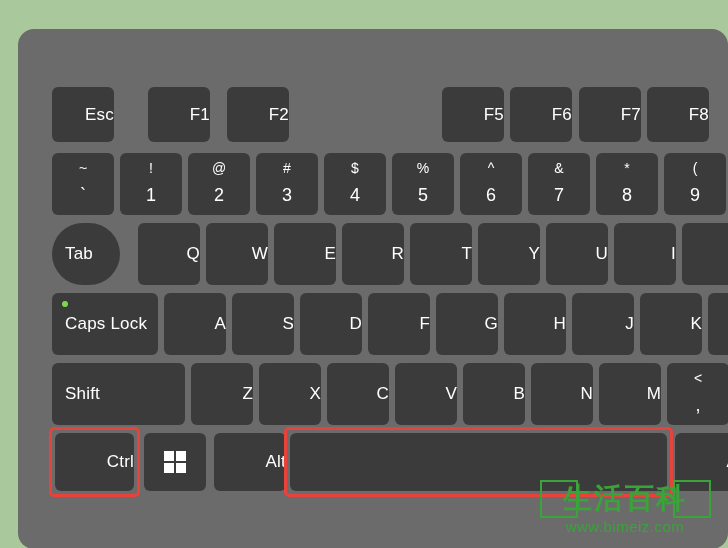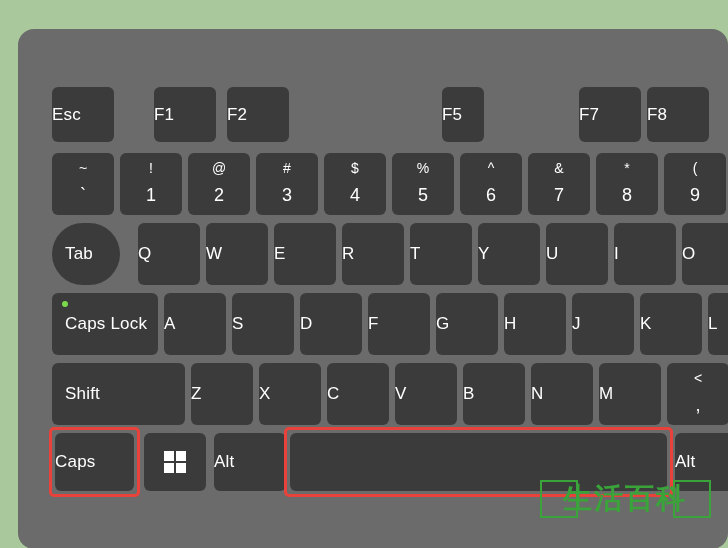--- a/index.html
+++ b/index.html
@@ -36,21 +36,21 @@
     position: absolute;
     background: #3b3b3b;
     border-radius: 6px;
     color: #ffffff;
     box-sizing: border-box;
   }
   .key .lbl {
     position: absolute;
     left: 0;
     width: 100%;
-    text-align: left;
+    text-align: right;
     font-size: 17px;
     color: #ffffff;
     letter-spacing: 0.2px;
   }
   
   .row-fn .lbl { top: 50%; transform: translateY(-50%); }
   .row-alpha .lbl { top: 50%; transform: translateY(-50%); }
   .row-num .lbl-bot { position: absolute; left: 0; width: 100%; text-align: center; font-size: 18px; bottom: 9px; }
   .row-num .lbl-top { position: absolute; left: 0; width: 100%; text-align: center; font-size: 14px; top: 7px; color: #ffffff; }
   .key.left-label .lbl { text-align: left; padding-left: 13px; }
@@ -121,28 +121,31 @@
 </head>
 <body>
 
 <div id="stage">
 
   <div id="keyboard">
 
     <div class="key row-fn" style="left:34px; top:58px; width:62px; height:55px;">
       <span class="lbl">Esc</span>
     </div>
-    <div class="key row-fn" style="left:136px; top:58px; width:62px; height:55px;">
+    <div class="key row-fn" style="left:130px; top:58px; width:62px; height:55px;">
       <span class="lbl">F1</span>
     </div>
     <div class="key row-fn" style="left:209px; top:58px; width:62px; height:55px;">
       <span class="lbl">F2</span>
     </div>
-    <div class="key row-fn" style="left:424px; top:58px; width:42px; height:55px;">
+    <div class="key row-fn" style="left:424px; top:58px; width:62px; height:55px;">
       <span class="lbl">F5</span>
+    </div>
+    <div class="key row-fn" style="left:492px; top:58px; width:62px; height:55px;">
+      <span class="lbl">F6</span>
     </div>
     <div class="key row-fn" style="left:561px; top:58px; width:62px; height:55px;">
       <span class="lbl">F7</span>
     </div>
     <div class="key row-fn" style="left:629px; top:58px; width:62px; height:55px;">
       <span class="lbl">F8</span>
     </div>
 
     <div class="key row-num" style="left:34px; top:124px; width:62px; height:62px;">
       <span class="lbl-top">~</span>
@@ -271,21 +274,21 @@
     </div>
     <div class="key row-alpha" style="left:581px; top:334px; width:62px; height:62px;">
       <span class="lbl">M</span>
     </div>
     <div class="key row-num" style="left:649px; top:334px; width:62px; height:62px;">
       <span class="lbl-top">&lt;</span>
       <span class="lbl-bot">,</span>
     </div>
 
     <div class="key row-alpha" style="left:37px; top:404px; width:79px; height:58px;">
-      <span class="lbl">Caps</span>
+      <span class="lbl">Ctrl</span>
     </div>
     <div class="key row-alpha" style="left:126px; top:404px; width:62px; height:58px;">
       <span class="winlogo">
         <i></i>
           <i></i>
           <i></i>
           <i></i>
       </span>
     </div>
     <div class="key row-alpha" style="left:196px; top:404px; width:72px; height:58px;">
@@ -298,15 +301,16 @@
 
     <div class="highlight" style="left:31px; top:398px; width:91px; height:70px;"></div>
     <div class="highlight" style="left:266px; top:398px; width:389px; height:70px;"></div>
 
   </div>
 
   <div id="watermark">
     <div class="wm-box" style="left:10px; top:2px; width:38px; height:38px;"></div>
     <div class="wm-box" style="left:143px; top:2px; width:38px; height:38px;"></div>
     <div id="wm-cn">生活百科</div>
+    <div id="wm-url">www.bimeiz.com</div>
   </div>
 
 </div>
 
 </body></html>

